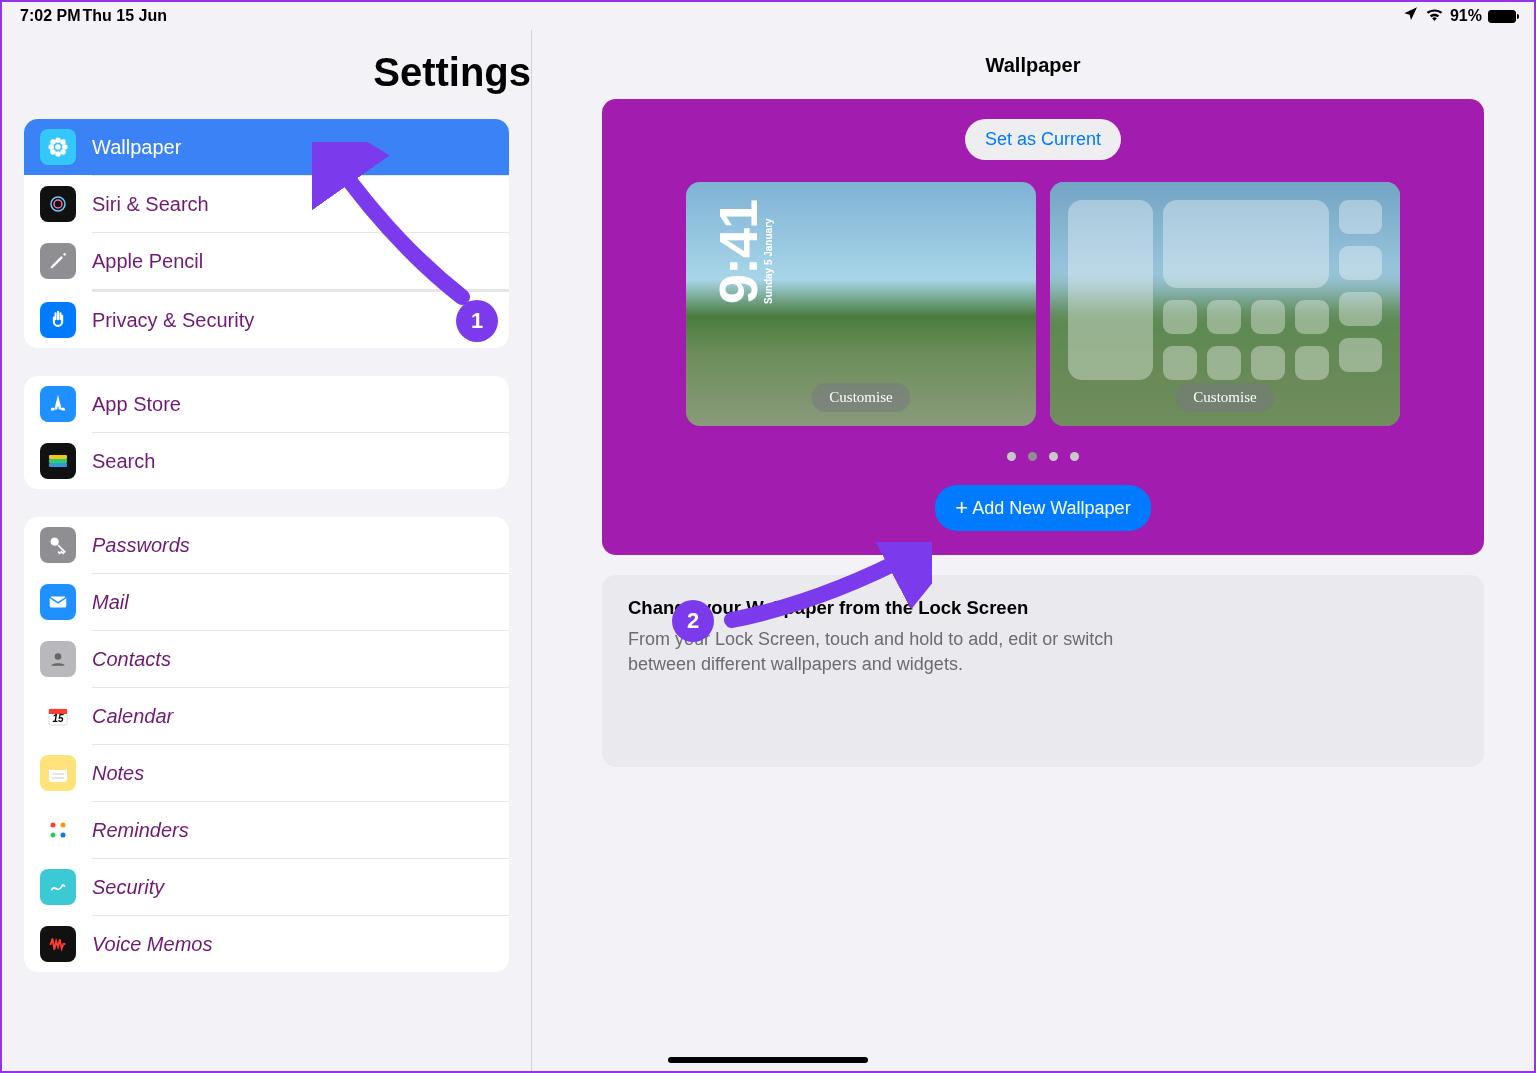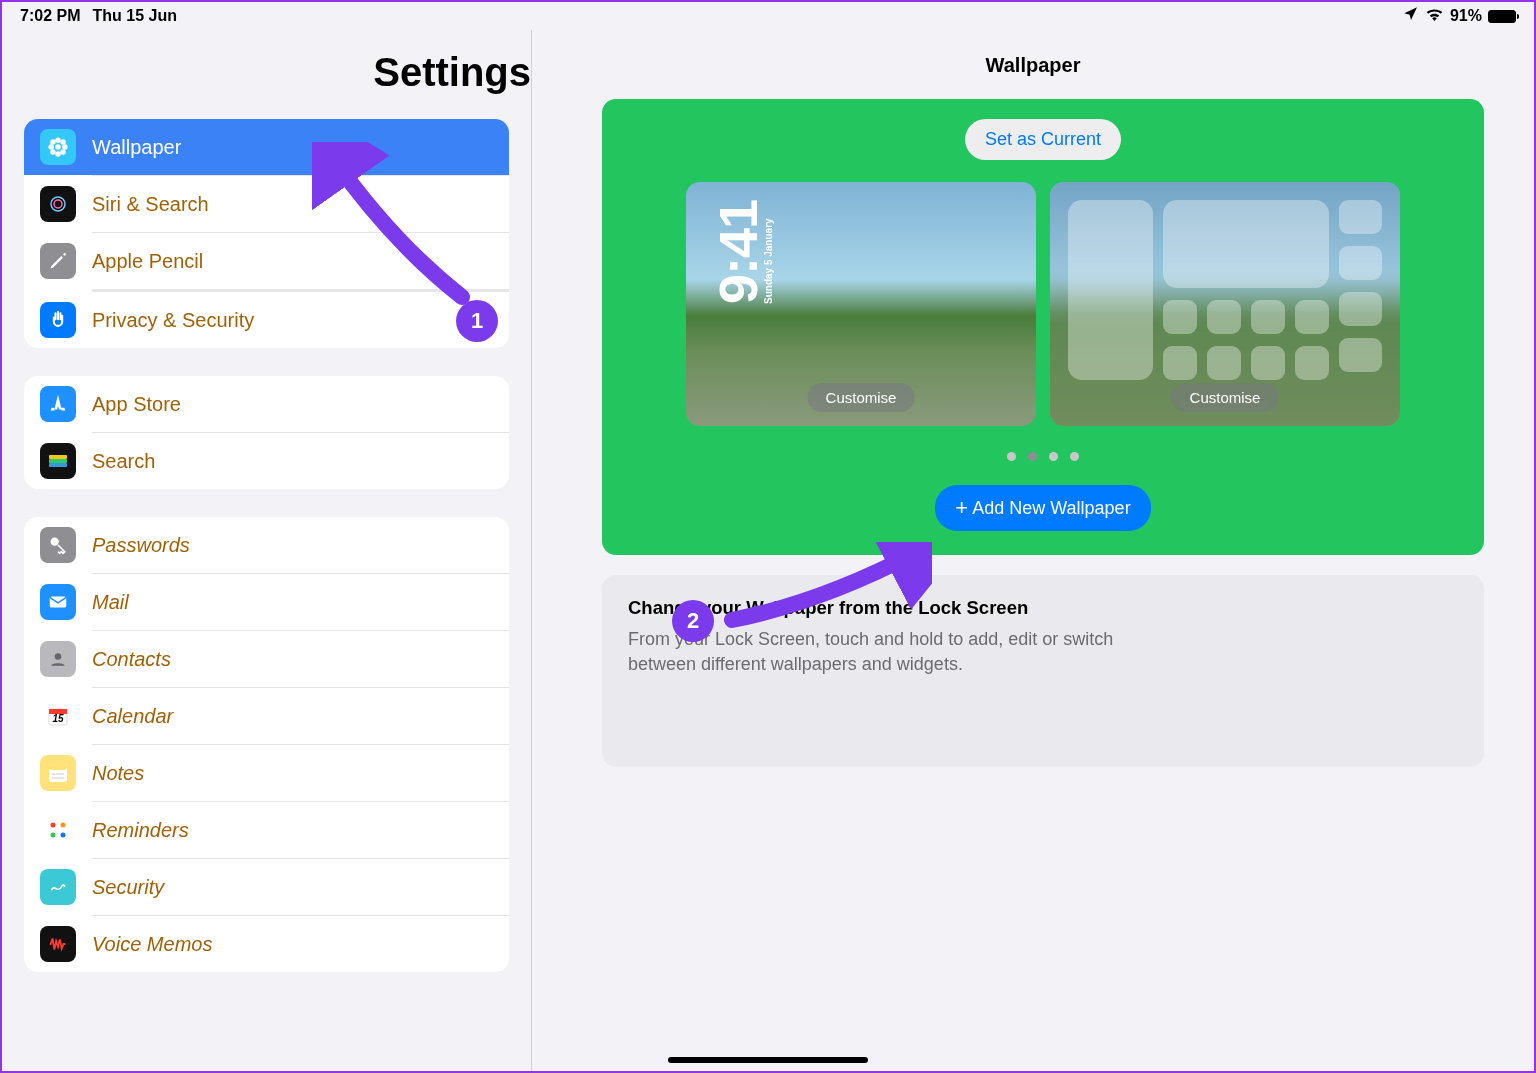--- a/index.html
+++ b/index.html
@@ -10,48 +10,48 @@
   height: 1073px;
   overflow: hidden;
   position: relative;
   border: 2px solid #9333ea;
 }
 .status-bar {
   position: absolute; top: 0; left: 0; right: 0; height: 28px;
   display: flex; align-items: center; justify-content: space-between;
   padding: 0 18px; font-size: 16px; font-weight: 600; color: #000;
 }
-.status-left { display: flex; gap: 12px; align-items: center; }
+.status-left { display: flex; gap: 2px; align-items: center; }
 .status-right { display: flex; gap: 6px; align-items: center; }
 .battery-icon { width: 28px; height: 13px; border: 1.5px solid #000; border-radius: 3px; position: relative; background: #000; }
 .battery-icon::after { content:""; position:absolute; right:-4px; top:3px; width:2.5px; height:5px; background:#000; border-radius:0 2px 2px 0; }
 
 .container { position: absolute; top: 28px; left: 0; right: 0; bottom: 0; display: flex; }
 .sidebar { width: 530px; background: #f2f2f7; display: flex; flex-direction: column; border-right: 1px solid #d1d1d6; }
 .sidebar-title { font-size: 40px; font-weight: 700; text-align: right; padding: 20px 0 24px; }
 
 .group { background: #fff; margin: 0 22px 28px; border-radius: 14px; overflow: hidden; }
 .row { display: flex; align-items: center; height: 56px; padding: 0 16px; cursor: pointer; }
 .row .icon { width: 36px; height: 36px; border-radius: 8px; margin-right: 16px; display: flex; align-items: center; justify-content: center; color: #fff; font-size: 20px; flex-shrink: 0; }
-.row .label { font-size: 20px; color: #a16207; }
+.row .label { font-size: 20px; color: #701a75; }
 .row.selected { background: #3b82f6; }
 .row.selected .label { color: #fff; }
 .sep { height: 1px; background: #e5e5ea; margin-left: 68px; }
 
 .main { flex: 1; display: flex; flex-direction: column; overflow: hidden; }
 .main-title { font-size: 20px; font-weight: 600; text-align: center; padding: 24px 0 22px; }
 
-.card { background: #22c55e; border-radius: 14px; margin: 0 50px 20px 70px; padding: 20px 20px 24px; }
+.card { background: #a21caf; border-radius: 14px; margin: 0 50px 20px 70px; padding: 20px 20px 24px; }
 .set-current-btn { display: block; margin: 0 auto 22px; background: #eeeef0; border: none; border-radius: 22px; padding: 10px 20px; font-size: 18px; color: #007aff; cursor: pointer; }
 
 .previews { display: flex; gap: 14px; justify-content: center; }
 .preview { position: relative; width: 350px; height: 244px; border-radius: 14px; overflow: hidden; background: linear-gradient(180deg,#7fb3d5 0%,#a8d5e8 40%,#4a7c3c 55%,#6b8e5a 70%,#8a9a7c 100%); cursor: pointer; }
 .preview.home { filter: blur(0); }
 .preview.home .blur { position:absolute; inset:0; background:linear-gradient(180deg,#6ea0c2 0%,#9bc7dd 40%,#5d8851 55%,#738e5f 100%); filter: blur(7px); transform: scale(1.1); }
-.cust-btn { position:absolute; left:50%; bottom: 14px; transform:translateX(-50%); background: rgba(120,120,128,0.55); color:#fff; border:none; border-radius: 18px; padding: 6px 18px; font-size: 15px; backdrop-filter: blur(4px); }
+.cust-btn { position:absolute; left:50%; bottom: 14px; transform:translateX(-50%); background: rgba(120,120,128,0.55); color:#fff; border:none; border-radius: 18px; padding: 6px 18px; font-size: 15px; backdrop-filter: blur(4px); font-family: Liberation Serif, serif; }
 .lock-time { position:absolute; left: 54px; top: 50%; transform: translateY(-50%) rotate(-90deg); transform-origin:left center; color:#fff; font-weight:700; }
 .lock-time .big { font-size: 54px; letter-spacing:-1px; }
 .lock-time .small { font-size: 10px; display:block; margin-top:-6px; }
 .w { background: rgba(255,255,255,0.35); border-radius: 14px; }
 .w-row { display:flex; gap:10px; }
 .w-sm { width: 34px; height: 34px; background: rgba(255,255,255,0.35); border-radius: 9px; }
 
 .pager { display:flex; gap: 12px; justify-content:center; margin-top: 26px; }
 .dot { width: 9px; height: 9px; border-radius: 50%; background: #c7c7cc; }
 .dot.active { background: #8e8e93; }

